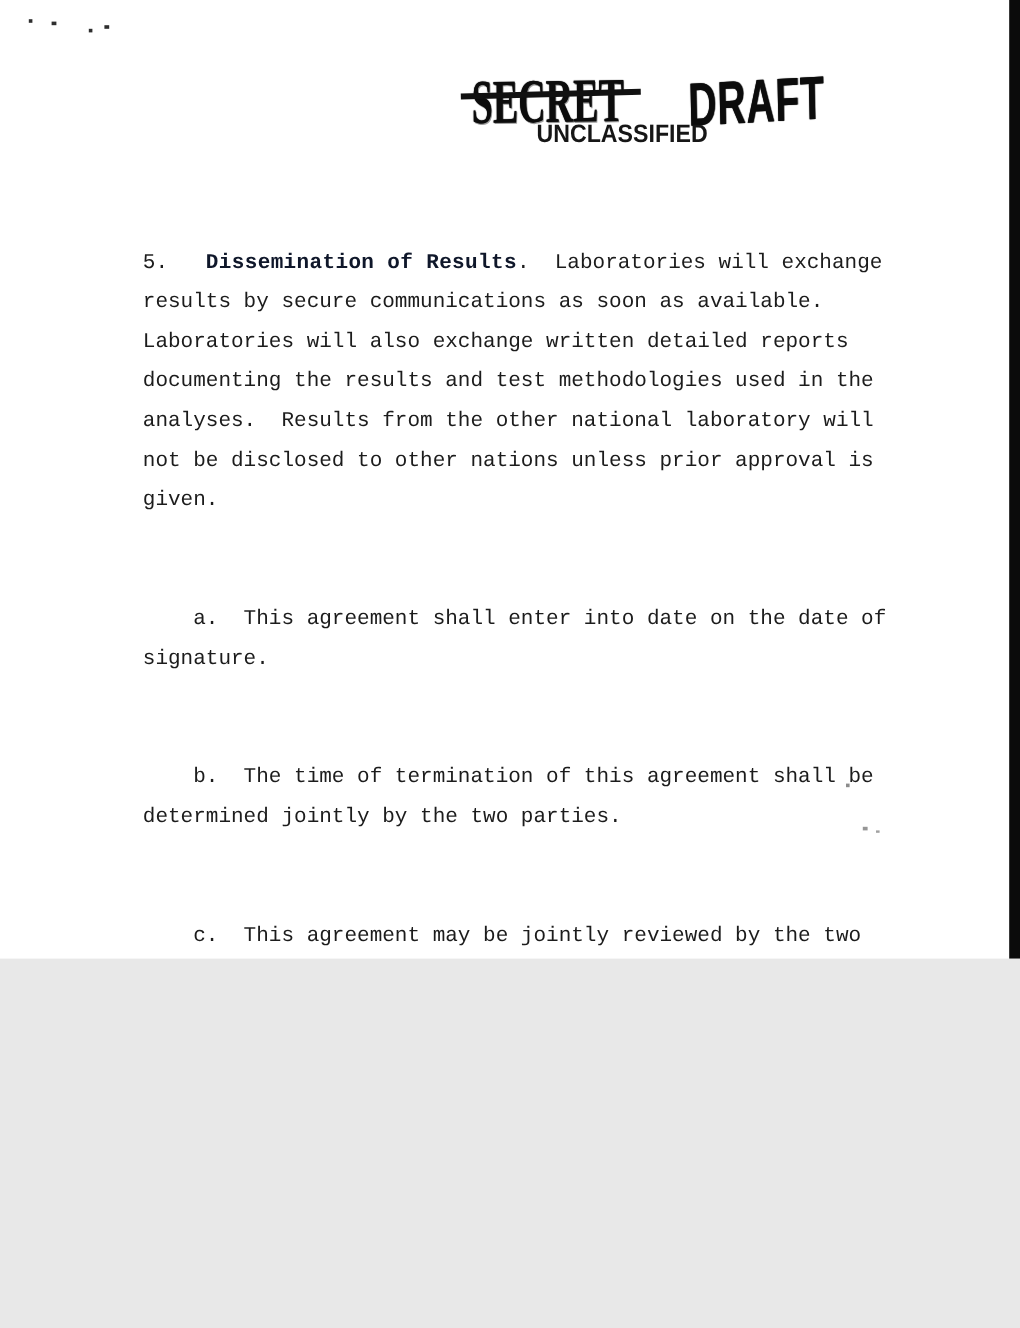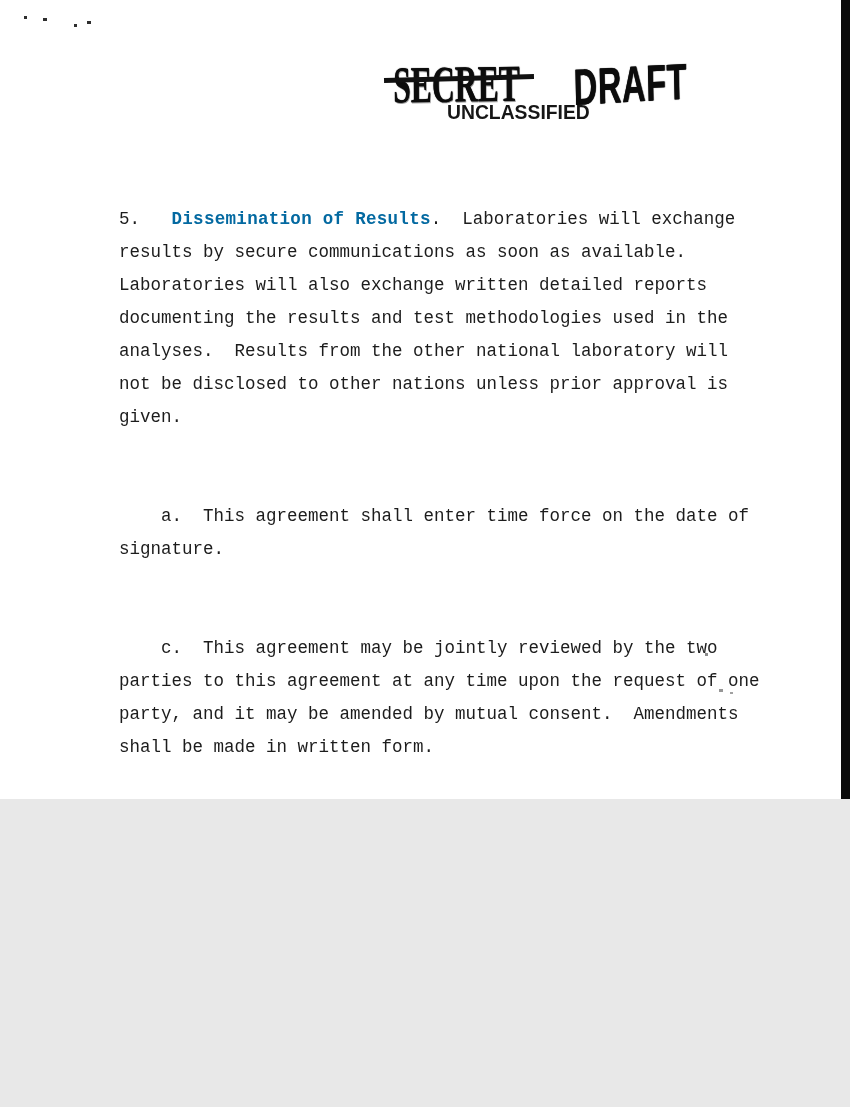--- a/index.html
+++ b/index.html
@@ -20,21 +20,21 @@
   .speck{position:absolute;background:#2e2e2e;}
 
   
   .doc-body{
     position:absolute;left:119px;top:137px;width:680px;
     font-family:"Liberation Mono","DejaVu Sans Mono",monospace;
     font-size:17.5px;line-height:33px;
     color:#1c1c1c;
     white-space:pre;
   }
-  .doc-body b{font-weight:bold;color:#0369a1;letter-spacing:.3px;}
+  .doc-body b{font-weight:bold;color:#0f172a;letter-spacing:.3px;}
 
   
   .stamp{position:absolute;line-height:1;white-space:nowrap;color:#0c0c0c;}
   .stamp-secret{
     font-family:"Liberation Serif","DejaVu Serif",serif;
     font-weight:bold;font-size:44px;
     transform-origin:left top;
     text-shadow:0 0 1px #000, 1px 1px 0 rgba(0,0,0,.35);
   }
   .secret-top{left:393px;top:60px;transform:scale(0.72,1.18) rotate(-0.5deg);}
@@ -75,22 +75,24 @@
   <div class="stamp stamp-unclassified unclassified-top">UNCLASSIFIED</div>
 
   <div class="doc-body">
     <div><span>5.   </span><b>Dissemination of Results</b><span>.  Laboratories will exchange
 results by secure communications as soon as available.
 Laboratories will also exchange written detailed reports
 documenting the results and test methodologies used in the
 analyses.  Results from the other national laboratory will
 not be disclosed to other nations unless prior approval is
 given.</span></div>
-    <div>    a.  This agreement shall enter time force on the date of
+    <div>    a.  This agreement shall enter into date on the date of
 signature.</div>
+    <div>    b.  The time of termination of this agreement shall be
+determined jointly by the two parties.</div>
     <div>    c.  This agreement may be jointly reviewed by the two
 parties to this agreement at any time upon the request of one
 party, and it may be amended by mutual consent.  Amendments
 shall be made in written form.</div>
     
   </div>
 
   <div class="stamp stamp-unclassified unclassified-bottom">UNCLASSIFIED</div>
   <div class="stamp stamp-draft draft-bottom">DRAFT</div>
   <div class="stamp stamp-secret secret-bottom">SECRET</div>

